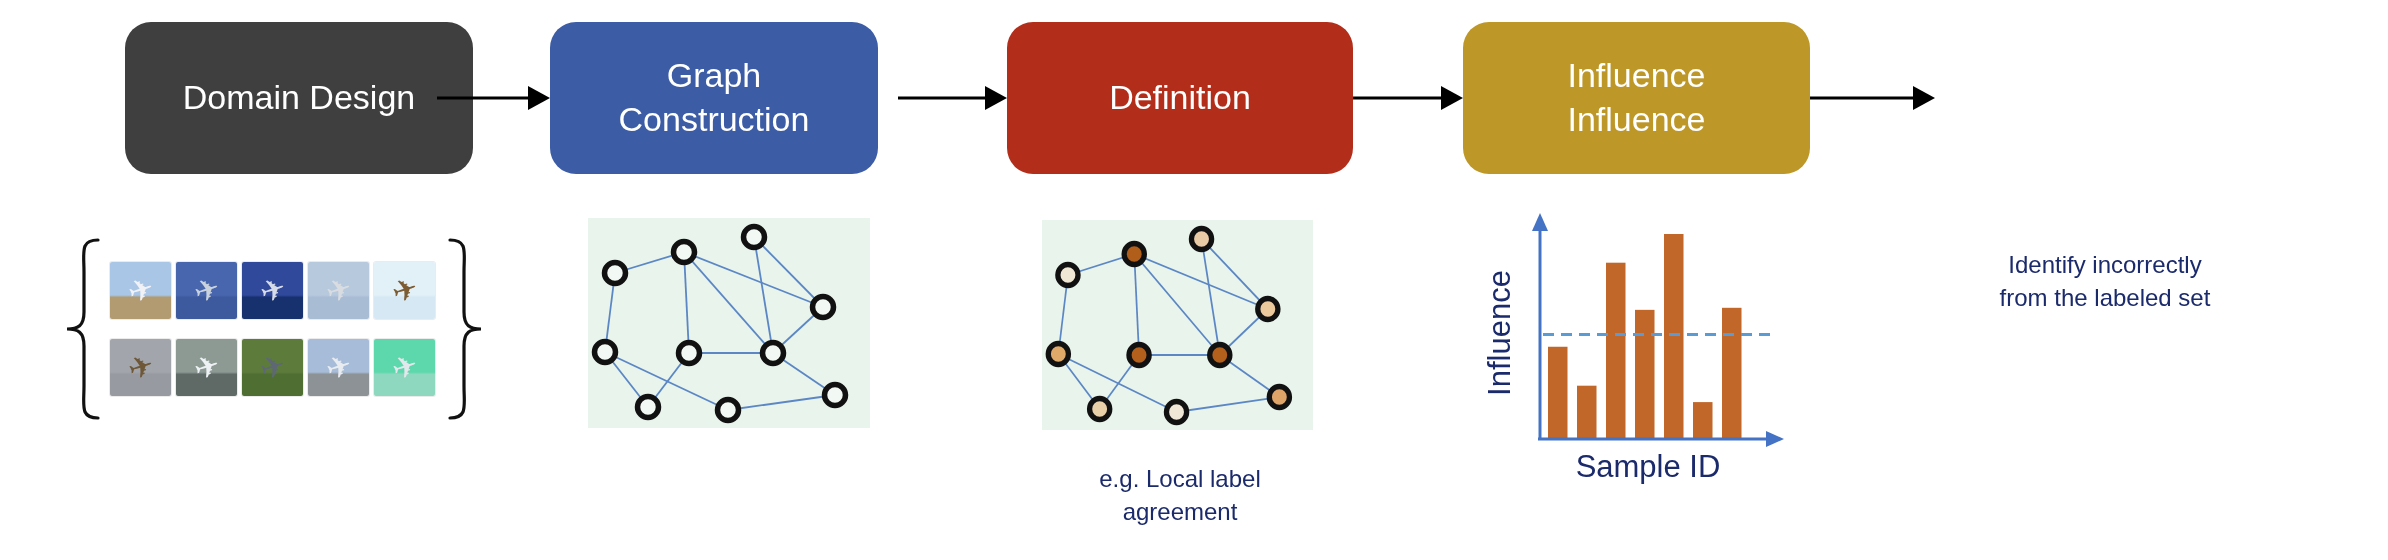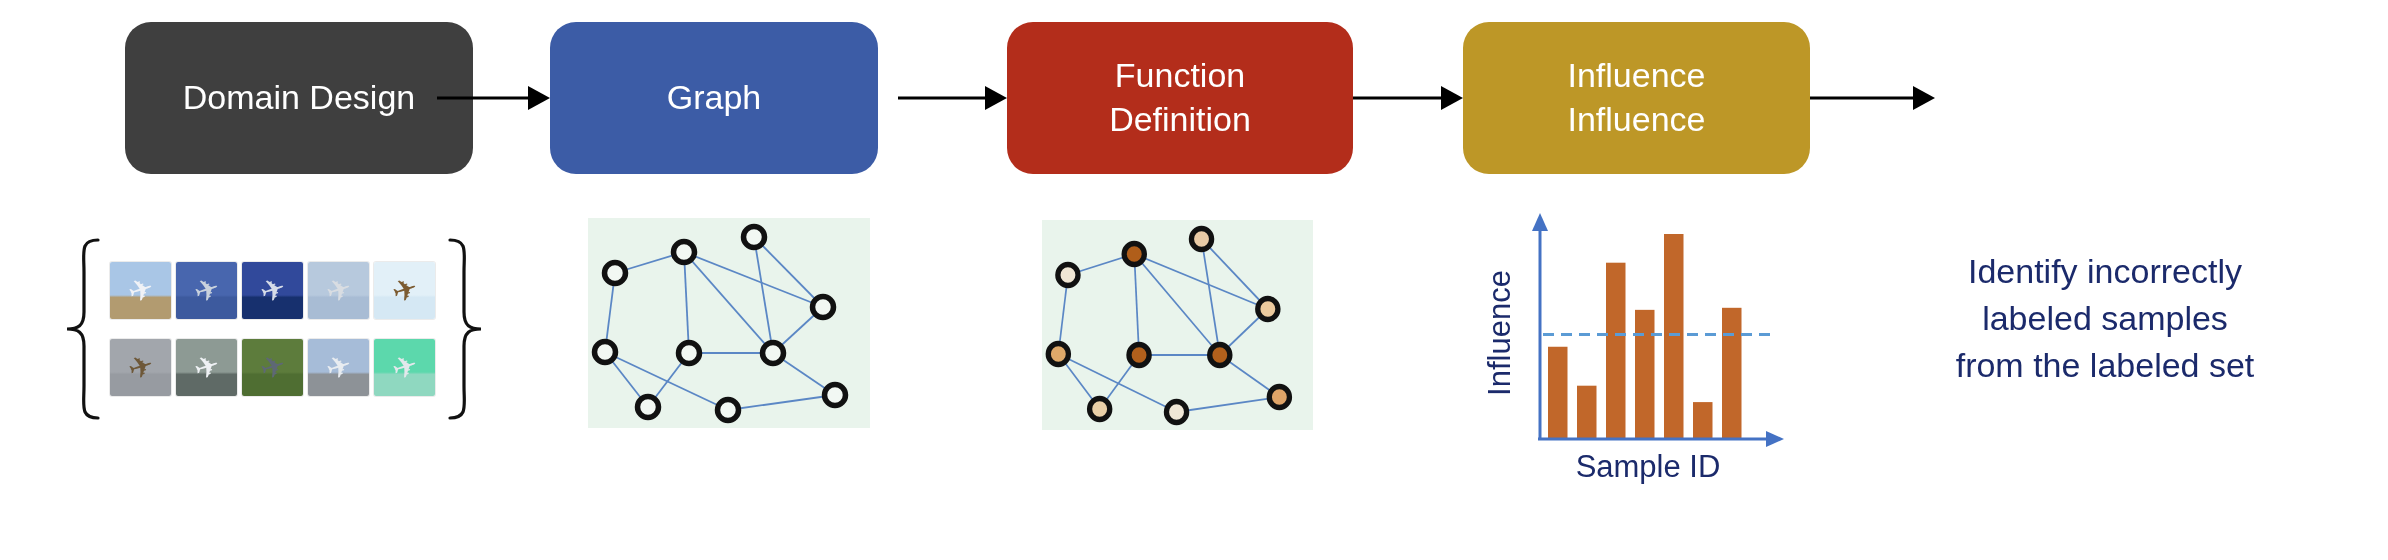--- a/index.html
+++ b/index.html
@@ -8,21 +8,21 @@
     font-family:"Liberation Sans", sans-serif; overflow:hidden;
   }
   .step-box{
     position:absolute; top:22px; height:152px; border-radius:26px;
     display:flex; flex-direction:column; align-items:center; justify-content:center;
     color:#ffffff; font-size:34px; line-height:1.28; text-align:center;
   }
   .flow-arrow{position:absolute;}
   .panel-svg{position:absolute;}
   .navy-text{
-    position:absolute; color:#1b2a6b; font-size:34px; line-height:1.38; text-align:center;
+    position:absolute; color:#1b2a6b; font-size:24px; line-height:1.38; text-align:center;
   }
   .brace-svg{position:absolute;}
   #dataset-grid{
     position:absolute; left:110px; top:262px; width:330px; height:134px;
     display:flex; flex-direction:column; justify-content:space-between;
   }
   .tile-row{display:flex; gap:5px;}
   .tile{
     width:61px; height:57px; border-radius:2px; position:relative; overflow:hidden;
     box-shadow:0 0 0 1px rgba(0,0,0,0.08);
@@ -37,23 +37,23 @@
 <body>
 
 <div id="stage">
 
   <div class="step-box" style="left: 89px; width: 348px; background: rgb(63, 63, 63); margin-left: 36px;">
     <span>Domain Design</span>
     <span></span>
   </div>
   <div class="step-box" style="left: 550px; width: 328px; background: rgb(60, 92, 166);">
     <span>Graph</span>
+    <span>Construction</span>
   </div>
   <div class="step-box" style="left: 1007px; width: 346px; background: rgb(179, 45, 27);">
-    <span>Function</span>
     <span>Definition</span>
   </div>
   <div class="step-box" style="left: 1463px; width: 347px; background: rgb(189, 151, 39);">
     <span>Influence</span>
     <span>Influence</span>
   </div>
 
   <svg class="flow-arrow" style="left:437px;top:84px;" width="113" height="28">
     <line x1="0" y1="14" x2="93" y2="14" stroke="#000" stroke-width="3"></line>
       <polygon points="91,2 91,26 113,14" fill="#000"></polygon>
@@ -164,20 +164,22 @@
       <circle cx="235" cy="89" r="10.5" fill="#ecca9e" stroke="#111111" stroke-width="5.5"></circle>
       <circle cx="17" cy="134" r="10.5" fill="#dfa96a" stroke="#111111" stroke-width="5.5"></circle>
       <circle cx="101" cy="135" r="10.5" fill="#b2601c" stroke="#111111" stroke-width="5.5"></circle>
       <circle cx="185" cy="135" r="10.5" fill="#b2601c" stroke="#111111" stroke-width="5.5"></circle>
       <circle cx="60" cy="189" r="10.5" fill="#ead0a8" stroke="#111111" stroke-width="5.5"></circle>
       <circle cx="140" cy="192" r="10.5" fill="#f0e7d6" stroke="#111111" stroke-width="5.5"></circle>
       <circle cx="247" cy="177" r="10.5" fill="#dfa468" stroke="#111111" stroke-width="5.5"></circle>
     </svg>
 
   <div class="navy-text" style="left:1007px;top:462px;width:346px;">
+    <div>e.g. Local label</div>
+    <div>agreement</div>
   </div>
 
   <svg id="influence-chart" class="panel-svg" style="left:1480px;top:205px;" width="320" height="300" viewBox="0 0 320 300">
     <g id="bars-group">
         <rect x="68" y="141.75" width="19.5" height="92.25" fill="#c1672a"></rect>
         <rect x="97" y="180.7" width="19.5" height="53.300000000000004" fill="#c1672a"></rect>
         <rect x="126" y="57.69999999999999" width="19.5" height="176.3" fill="#c1672a"></rect>
         <rect x="155" y="104.85" width="19.5" height="129.15" fill="#c1672a"></rect>
         <rect x="184" y="29" width="19.5" height="205" fill="#c1672a"></rect>
         <rect x="213" y="197.1" width="19.5" height="36.9" fill="#c1672a"></rect>
@@ -187,17 +189,16 @@
     <line id="y-axis" x1="60" y1="22" x2="60" y2="234" stroke-width="3" stroke="#4472c4"></line>
     <line id="x-axis" x1="58" y1="234" x2="290" y2="234" stroke-width="3" stroke="#4472c4"></line>
     <polygon id="y-arrow" points="52,26 68,26 60,8" fill="#4472c4"></polygon>
     <polygon id="x-arrow" points="286,226 286,242 304,234" fill="#4472c4"></polygon>
     <text x="30" y="128" transform="rotate(-90 30 128)" text-anchor="middle" font-size="31" fill="#1b2a6b">Influence</text>
     <text x="168" y="272" text-anchor="middle" font-size="31" fill="#1b2a6b">Sample ID</text>
   </svg>
 
   <div class="navy-text" style="left:1905px;top:248px;width:400px;">
     <div>Identify incorrectly</div>
-    <div>labeled samples</div>
     <div>from the labeled set</div>
   </div>
 
 </div>
 
 </body></html>

